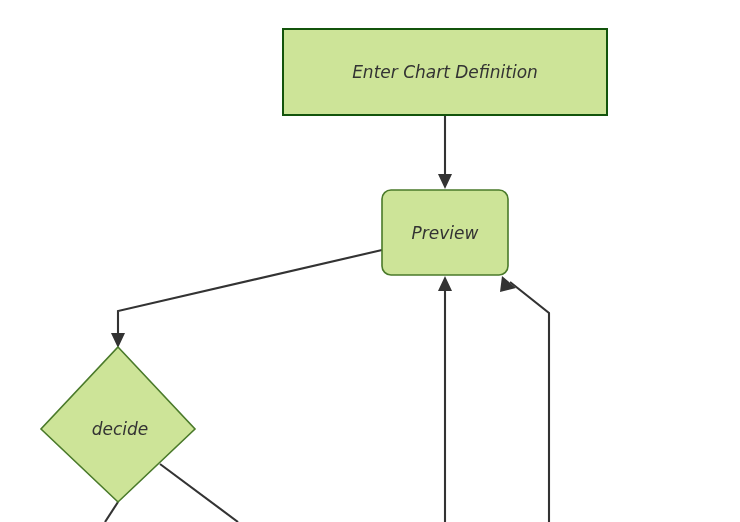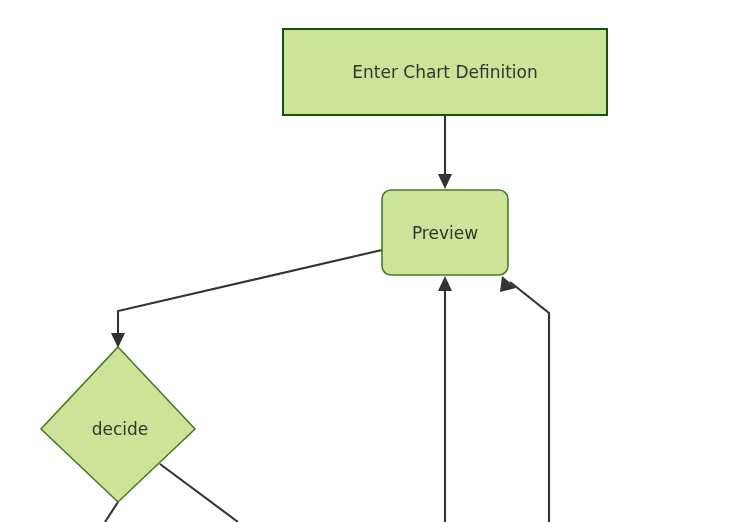--- a/index.html
+++ b/index.html
@@ -7,20 +7,21 @@
     padding: 0;
     background: #ffffff;
   }
   #canvas {
     position: relative;
     width: 640px;
     height: 522px;
     background: #ffffff;
     overflow: hidden;
     font-family: "DejaVu Sans", "Liberation Sans", sans-serif;
+    font-style: italic;
   }
   #flow-svg {
     position: absolute;
     left: 0;
     top: 0;
     width: 740px;
     height: 522px;
     display: block;
   }
   .node-shape {

